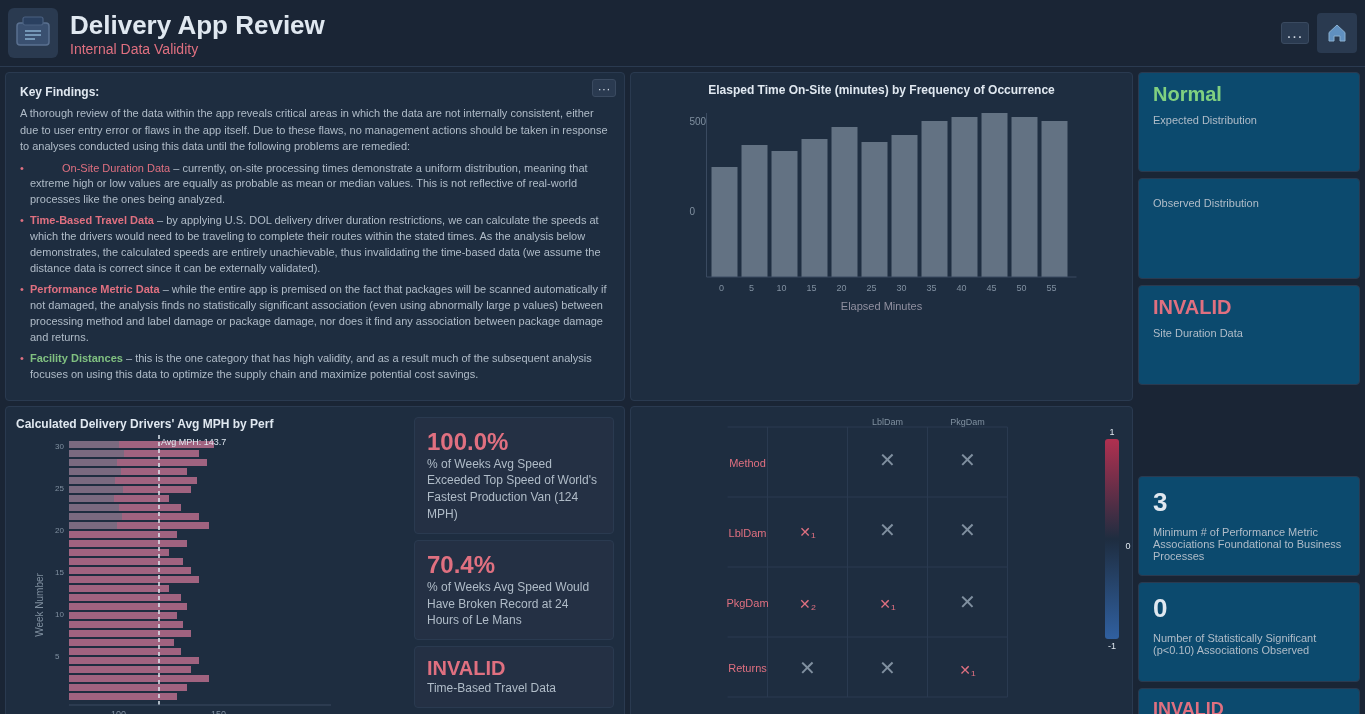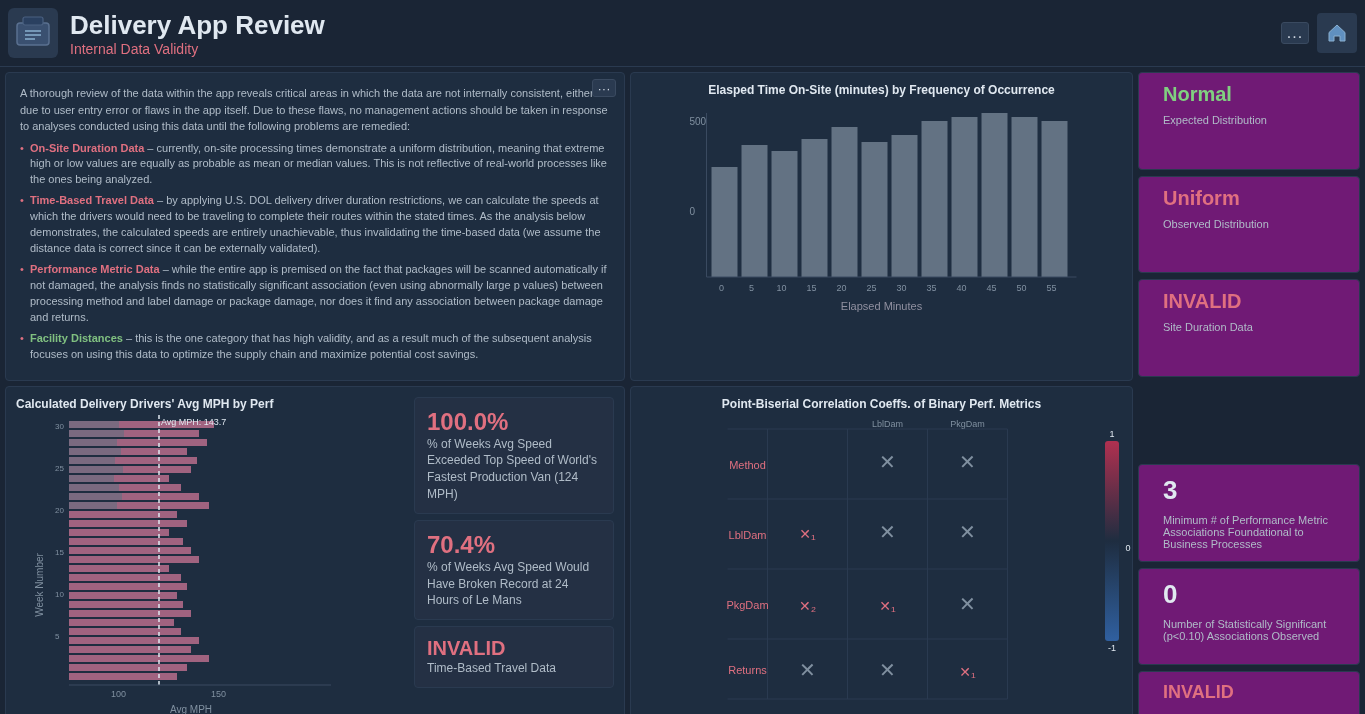--- a/index.html
+++ b/index.html
@@ -89,21 +89,21 @@
       font-size: 11px;
       line-height: 1.45;
       color: #b0bcc8;
     }
     .key-findings ul li::before {
       content: '•';
       position: absolute;
       left: 0;
       color: #e07080;
     }
-    .key-findings ul li .highlight-orange { color: #e07080; font-weight: 700; }
+    .key-findings ul li .highlight-orange { color: #e07080; font-weight: 400; margin-left: 32px; }
     .key-findings ul li .highlight-red { color: #e07080; font-weight: 600; }
     .key-findings ul li .highlight-green { color: #80c080; font-weight: 600; }
 
     
     .chart-elapsed {
       background: #1e2d40;
       border: 1px solid #2a3a50;
       border-radius: 4px;
       padding: 10px;
       grid-column: 2;
@@ -119,24 +119,24 @@
 
     
     .status-column {
       grid-column: 3;
       grid-row: 1 / 3;
       display: flex;
       flex-direction: column;
       gap: 6px;
     }
     .status-card {
-      background: #701a75;
+      background: #0c4a6e;
       border: 1px solid #2a3a50;
       border-radius: 4px;
-      padding: 10px 24px;
+      padding: 10px 14px;
       flex: 1;
     }
     .status-card .status-label {
       font-size: 20px;
       font-weight: 700;
       margin-bottom: 3px;
     }
     .status-card .status-desc {
       font-size: 11px;
       color: #b0bcc8;
@@ -198,20 +198,21 @@
     <svg width="22" height="22" viewBox="0 0 22 22" fill="none">
       <path d="M3 10.5L11 3L19 10.5V19H14V14H8V19H3V10.5Z" fill="#6090c0" stroke="#8ab0d0" stroke-width="1"></path>
     </svg>
   </div>
 </div>
 
 <div style="display:grid; grid-template-columns: 620px 1fr 222px; grid-template-rows: auto auto; gap:5px; padding:5px;">
 
   <div class="key-findings" style="grid-column:1;grid-row:1;position:relative;">
     <button style="position:absolute;top:6px;right:8px;background:#2a3a50;border:1px solid #3a4a60;color:#cdd5e0;border-radius:3px;width:24px;height:18px;cursor:pointer;font-size:13px;display:flex;align-items:center;justify-content:center;">···</button>
+    <h3>Key Findings:</h3>
     <p style="font-size:11px;">A thorough review of the data within the app reveals critical areas in which the data are not internally consistent, either due to user entry error or flaws in the app itself. Due to these flaws, no management actions should be taken in response to analyses conducted using this data until the following problems are remedied:</p>
     <ul>
       <li>
         <span class="highlight-orange">On-Site Duration Data</span>
         <span> – currently, on-site processing times demonstrate a uniform distribution, meaning that extreme high or low values are equally as probable as mean or median values. This is not reflective of real-world processes like the ones being analyzed.</span>
       </li>
       <li>
         <span class="highlight-red">Time-Based Travel Data</span>
         <span> – by applying U.S. DOL delivery driver duration restrictions, we can calculate the speeds at which the drivers would need to be traveling to complete their routes within the stated times. As the analysis below demonstrates, the calculated speeds are entirely unachievable, thus invalidating the time-based data (we assume the distance data is correct since it can be externally validated).</span>
       </li>
@@ -267,21 +268,20 @@
   </div>
 
   <div class="status-column" style="grid-column:3;grid-row:1/3;display:flex;flex-direction:column;gap:6px;">
 
     <div class="status-card">
       <div class="status-label status-normal">Normal</div>
       <div class="status-desc">Expected Distribution</div>
     </div>
 
     <div class="status-card">
-      <div class="status-label status-uniform">Uniform</div>
       <div class="status-desc">Observed Distribution</div>
     </div>
 
     <div class="status-card">
       <div class="status-label status-invalid">INVALID</div>
       <div class="status-desc">Site Duration Data</div>
     </div>
 
     <div style="flex:1;"></div>
 
@@ -405,21 +405,20 @@
         <div class="stat-desc">% of Weeks Avg Speed Would Have Broken Record at 24 Hours of Le Mans</div>
       </div>
       <div class="stat-box stat-box-invalid">
         <div class="stat-value">INVALID</div>
         <div class="stat-desc">Time-Based Travel Data</div>
       </div>
     </div>
   </div>
 
   <div style="grid-column:2;grid-row:2;background:#1e2d40;border:1px solid #2a3a50;border-radius:4px;padding:10px;">
-    <div class="chart-title">Point-Biserial Correlation Coeffs. of Binary Perf. Metrics</div>
     <div style="display:flex;gap:8px;">
 
       <div style="flex:1;">
         <svg width="100%" height="290" viewBox="0 0 360 290">
 
           <line x1="80" y1="10" x2="80" y2="280" stroke="#2a3a50" stroke-width="1"></line>
           <line x1="160" y1="10" x2="160" y2="280" stroke="#2a3a50" stroke-width="1"></line>
           <line x1="240" y1="10" x2="240" y2="280" stroke="#2a3a50" stroke-width="1"></line>
           <line x1="320" y1="10" x2="320" y2="280" stroke="#2a3a50" stroke-width="1"></line>
           <line x1="40" y1="10" x2="320" y2="10" stroke="#2a3a50" stroke-width="1"></line>

